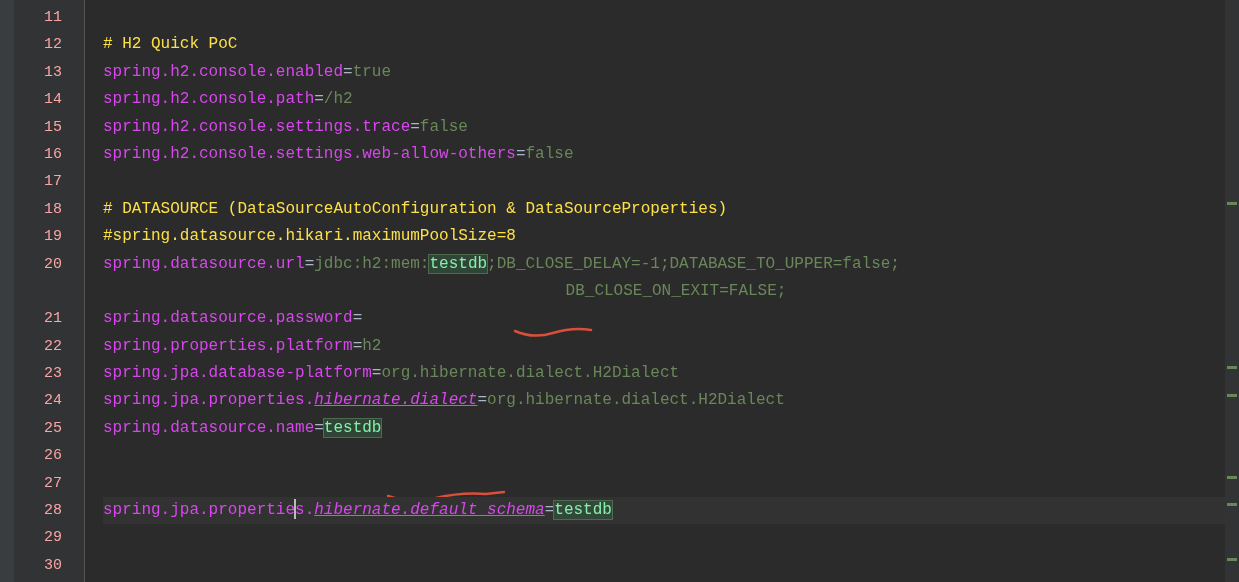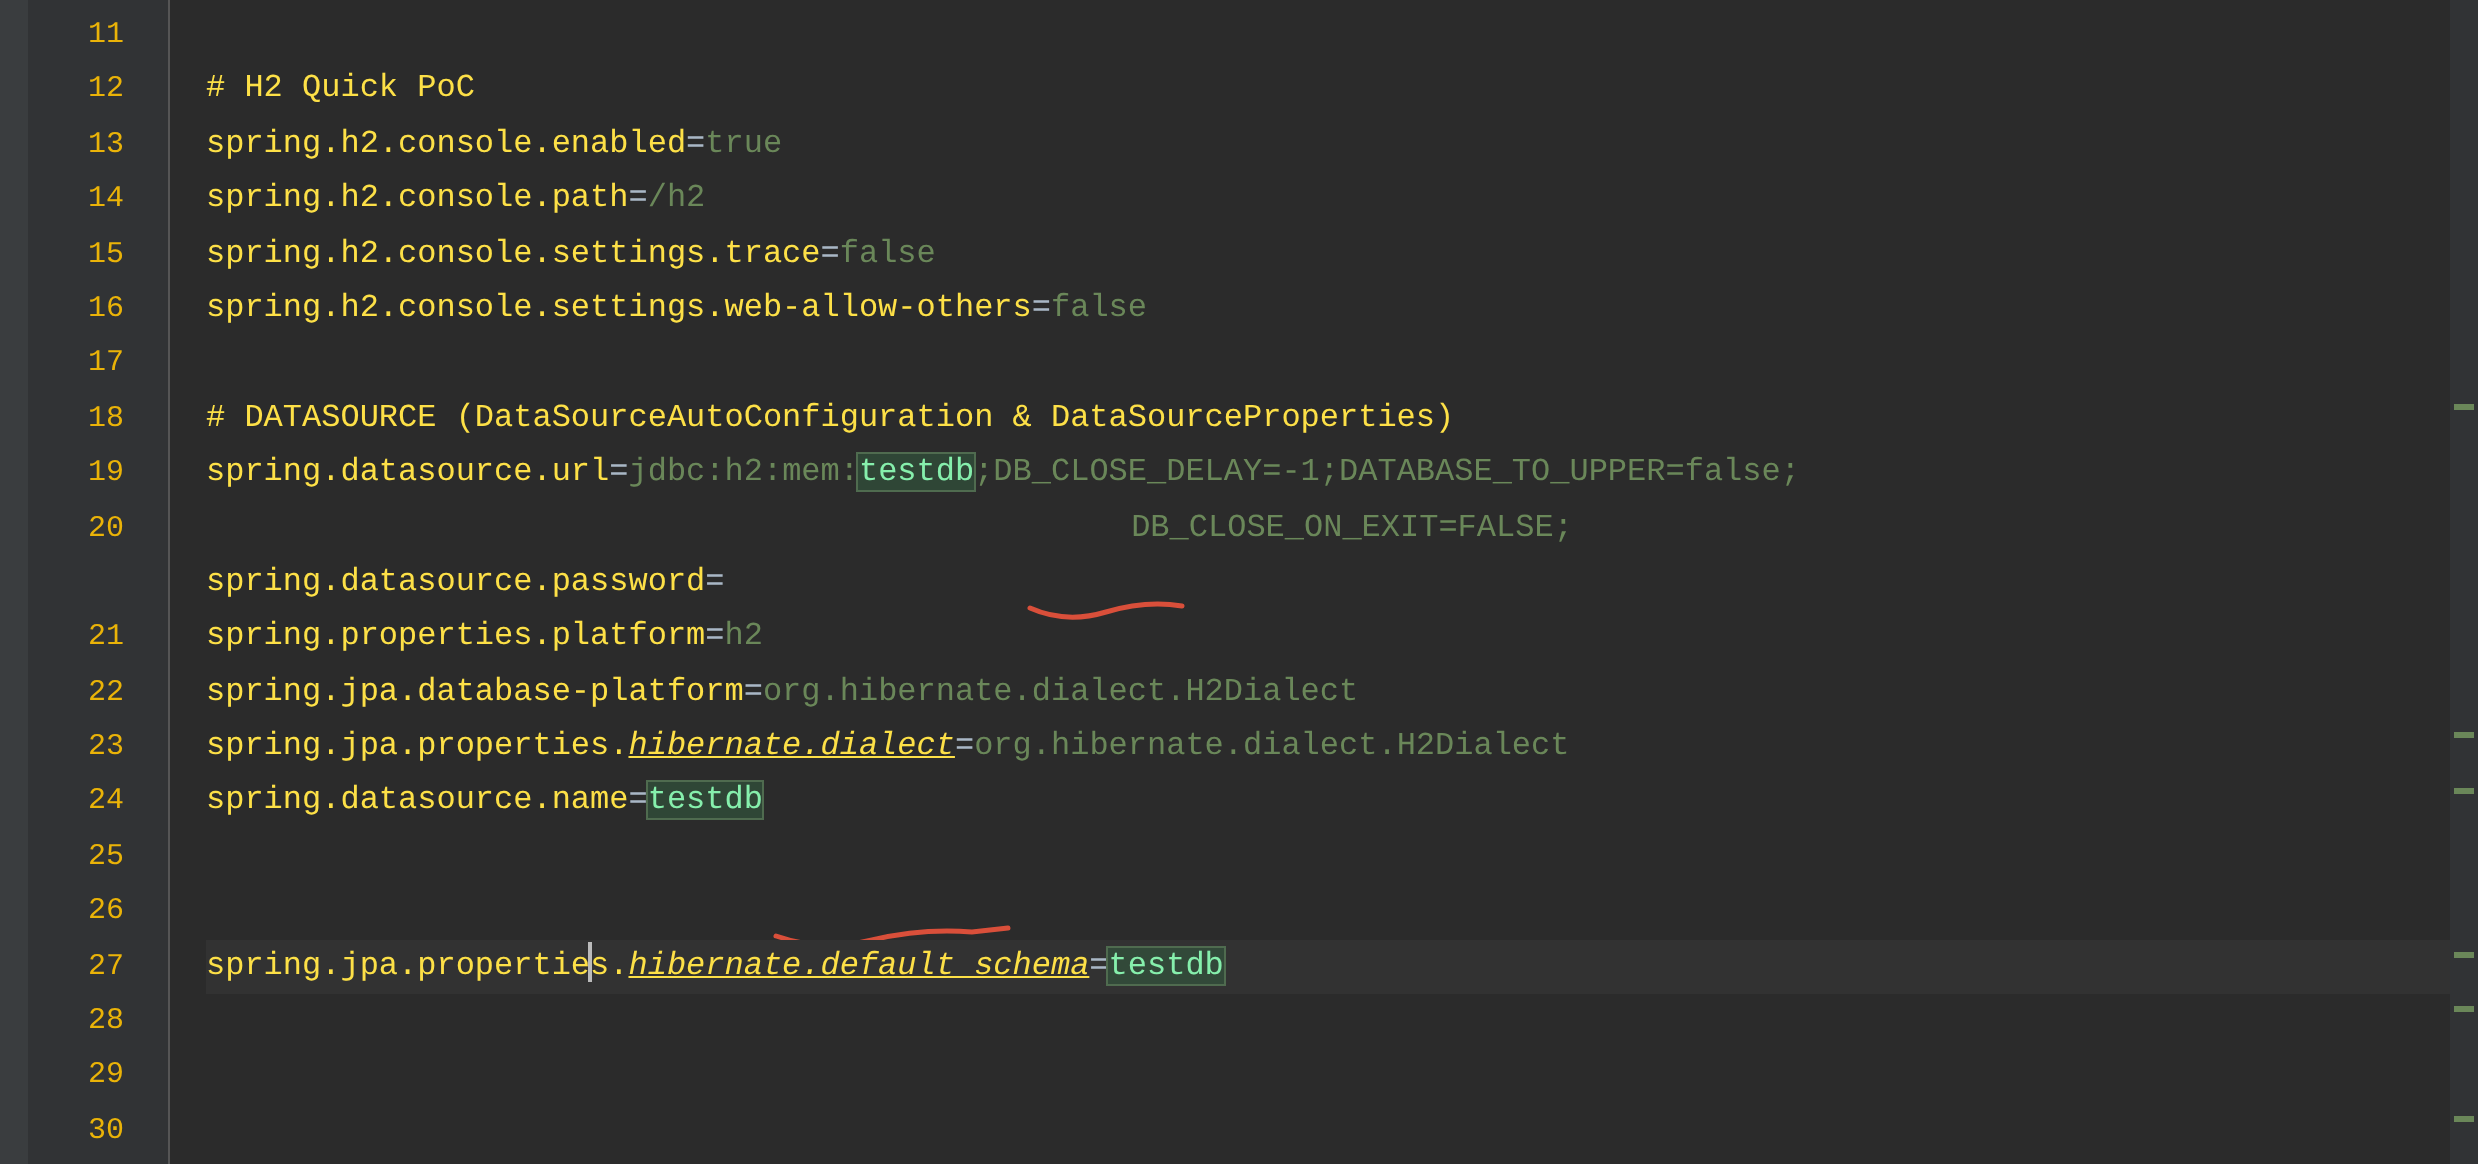--- a/index.html
+++ b/index.html
@@ -29,21 +29,21 @@
     position: absolute;
     left: 0;
     top: 0;
     bottom: 0;
     width: 14px;
     background: #3a3d3f;
   }
   .line-numbers {
     text-align: right;
     padding-right: 22px;
-    color: #eab308;
+    color: #fca5a5;
   }
   .ln {
     height: 27.4px;
     line-height: 27.4px;
     font-size: 15px;
   }
   .code-area {
     flex: 1;
     padding-left: 18px;
     padding-top: 4px;
@@ -51,21 +51,21 @@
   }
   .line {
     height: 27.4px;
     line-height: 27.4px;
     white-space: pre;
     position: relative;
   }
   .cur-line {
     background: #323232;
   }
-  .c-key { color: #fde047; }
+  .c-key { color: #d946ef; }
   .c-val { color: #6a8759; }
   .c-comm { color: #fde047; }
   .c-ital { font-style: italic; text-decoration: underline; }
   .c-eq { color: #a9b7c6; }
   .hl {
     background: rgba(50, 89, 61, 0.6);
     outline: 1px solid #4f6b4f;
     color: #86efac;
   }
   .wrap-indent { padding-left: 10px; text-align: center; }
@@ -141,20 +141,21 @@
 
   <div class="code-area">
     <div class="line"></div>
     <div class="line"><span class="c-comm"># H2 Quick PoC</span></div>
     <div class="line"><span class="c-key">spring.h2.console.enabled</span><span class="c-eq">=</span><span class="c-val">true</span></div>
     <div class="line"><span class="c-key">spring.h2.console.path</span><span class="c-eq">=</span><span class="c-val">/h2</span></div>
     <div class="line"><span class="c-key">spring.h2.console.settings.trace</span><span class="c-eq">=</span><span class="c-val">false</span></div>
     <div class="line"><span class="c-key">spring.h2.console.settings.web-allow-others</span><span class="c-eq">=</span><span class="c-val">false</span></div>
     <div class="line"></div>
     <div class="line"><span class="c-comm"># DATASOURCE (DataSourceAutoConfiguration &amp; DataSourceProperties)</span></div>
+    <div class="line"><span class="c-comm">#spring.datasource.hikari.maximumPoolSize=8</span></div>
     <div class="line"><span class="c-key">spring.datasource.url</span><span class="c-eq">=</span><span class="c-val">jdbc:h2:mem:</span><span class="c-val hl">testdb</span><span class="c-val">;DB_CLOSE_DELAY=-1;DATABASE_TO_UPPER=false;</span>
       <div class="red-underline" style="left:410px; top:22px;">
         <svg width="80" height="16">
             <path d="M2 4 Q 20 12, 40 6 T 78 3" stroke="#d94f3a" stroke-width="2.5" fill="none" stroke-linecap="round"></path>
           </svg>
       </div>
     </div>
     <div class="line wrap-indent"><span class="c-val">DB_CLOSE_ON_EXIT=FALSE;</span></div>
     <div class="line"><span class="c-key">spring.datasource.password</span><span class="c-eq">=</span></div>
     <div class="line"><span class="c-key">spring.properties.platform</span><span class="c-eq">=</span><span class="c-val">h2</span></div>

